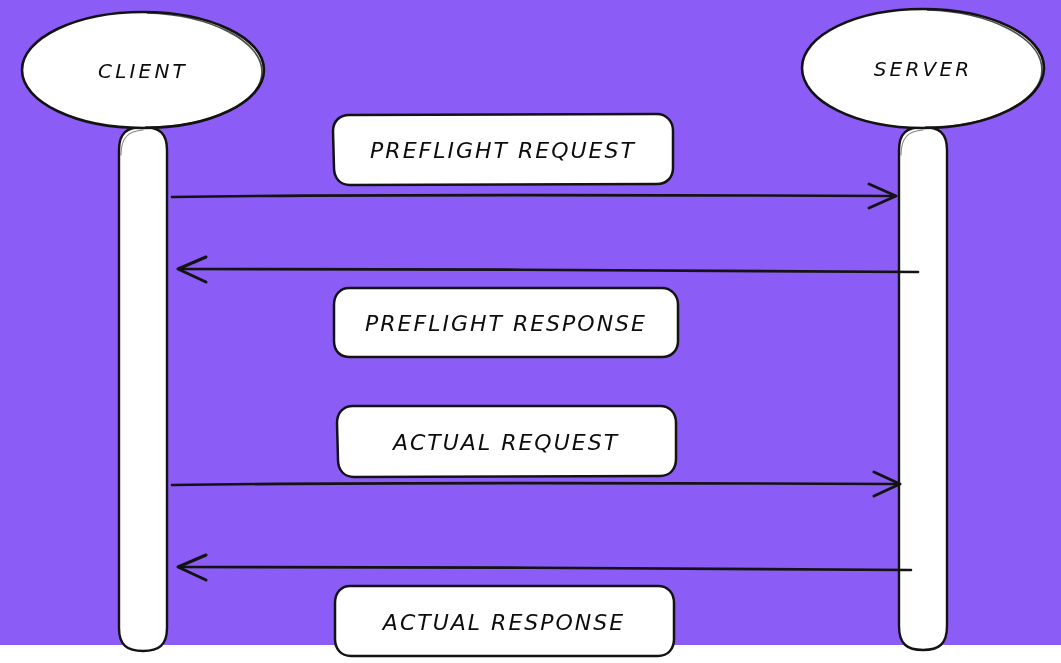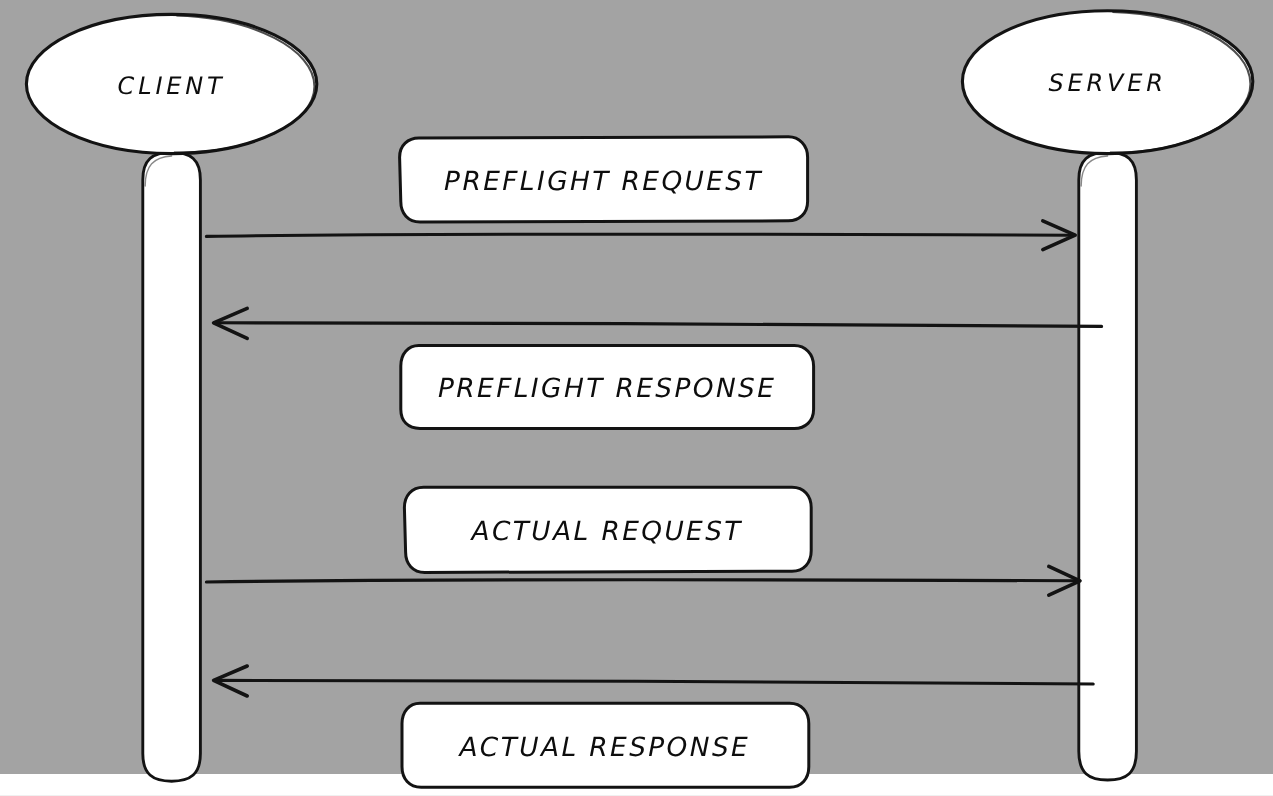--- a/index.html
+++ b/index.html
@@ -11,21 +11,21 @@
   body {
     width: 1061px;
     height: 663px;
     overflow: hidden;
     font-family: "DejaVu Sans", sans-serif;
   }
   #diagram-root {
     position: relative;
     width: 1061px;
     height: 645px;
-    background: #a3a3a3;
+    background: #8b5cf6;
   }
   svg#sequence-diagram {
     display: block;
     width: 1061px;
     height: 663px;
   }
   .sketch-stroke {
     fill: none;
     stroke: #121212;
     stroke-linecap: round;

